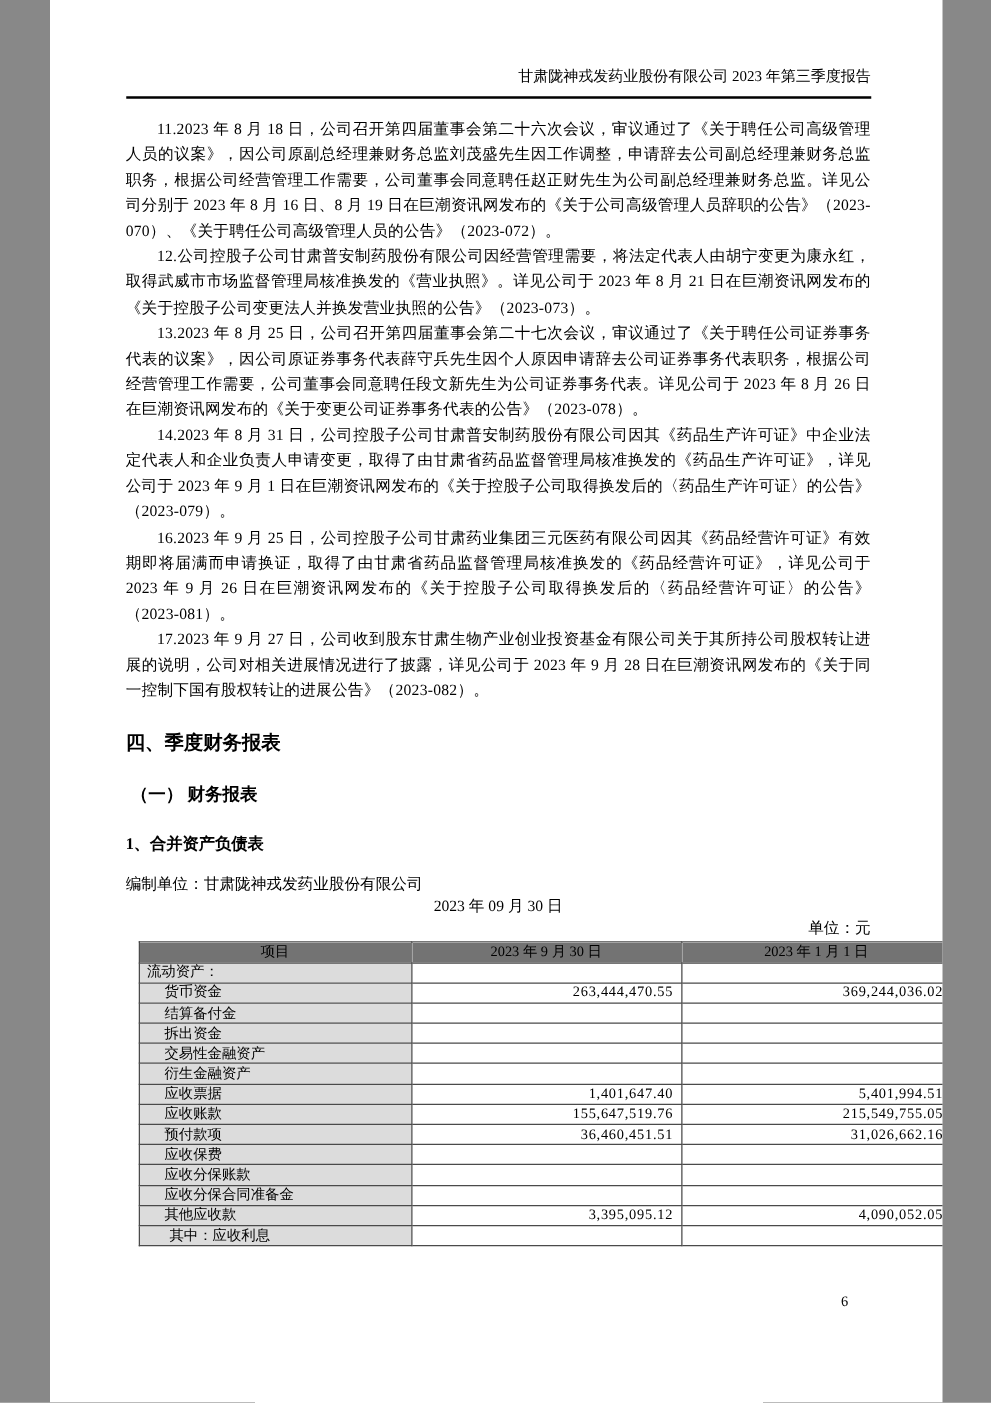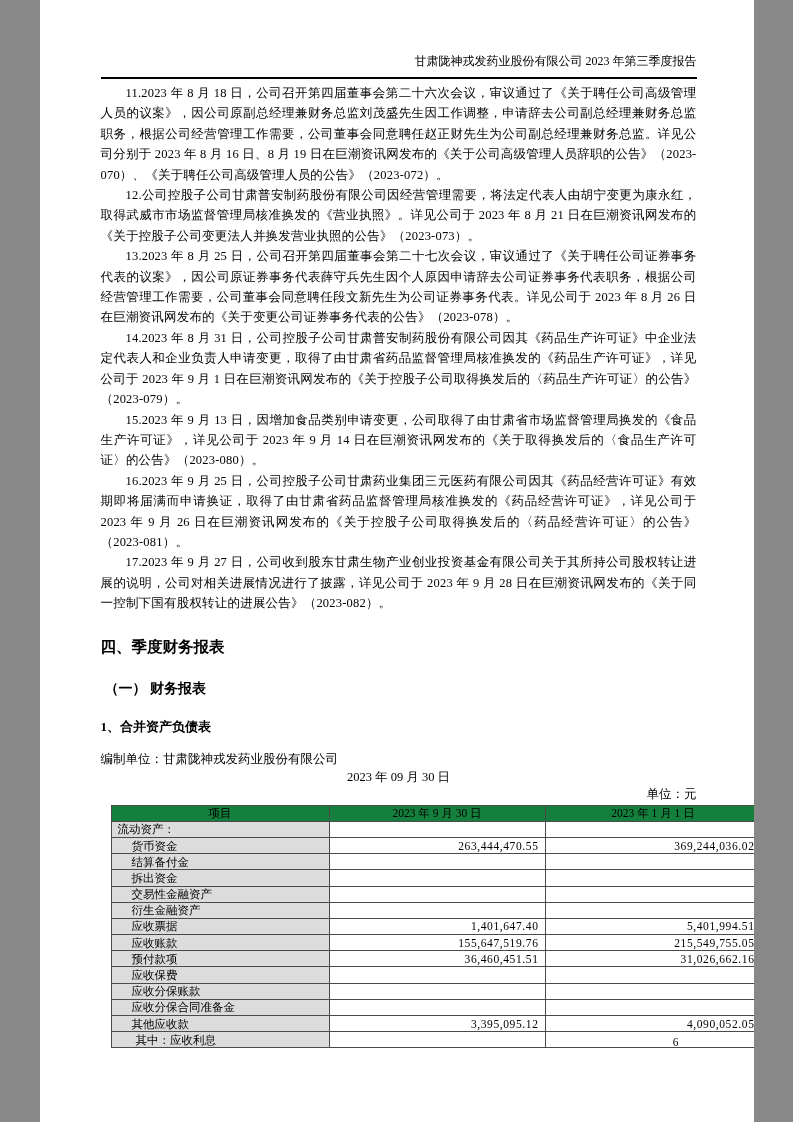--- a/index.html
+++ b/index.html
@@ -17,21 +17,21 @@
   .doc-header{
     text-align:right;
     font-size:12px;
     line-height:15px;
   }
   .header-rule{
     border:none;
     border-top:2px solid #000;
     margin:8px 0 0 0;
   }
-  .body-text{margin-top:4px;font-family:Liberation Serif, serif;}
+  .body-text{margin-top:14px;font-family:Liberation Serif, serif;}
   .body-text p{
     margin:0;
     font-size:12.5px;
     line-height:20.4px;
     text-align:justify;
     text-indent:2em;
     letter-spacing:0.2px;
   }
   h1.sec{
     margin:24px 0 0 0;
@@ -80,21 +80,21 @@
   table.balance col.c3{width:216px;}
   table.balance th, table.balance td{
     border:1px solid #4a4a4a;
     height:15.2px;
     padding:0 6px;
     line-height:14px;
     overflow:hidden;
     white-space:nowrap;
   }
   table.balance th{
-    background:#15803d;
+    background:#737373;
     font-weight:normal;
     text-align:center;
   }
   td.item{
     background:#dcdcdc;
     text-align:left;
   }
   td.num{
     text-align:right;
     letter-spacing:0.6px;
@@ -115,21 +115,20 @@
 <div class="page">
 
   <div class="doc-header">甘肃陇神戎发药业股份有限公司 2023 年第三季度报告</div>
   <hr class="header-rule">
 
   <div class="body-text">
     <p>11.2023 年 8 月 18 日，公司召开第四届董事会第二十六次会议，审议通过了《关于聘任公司高级管理人员的议案》，因公司原副总经理兼财务总监刘茂盛先生因工作调整，申请辞去公司副总经理兼财务总监职务，根据公司经营管理工作需要，公司董事会同意聘任赵正财先生为公司副总经理兼财务总监。详见公司分别于 2023 年 8 月 16 日、8 月 19 日在巨潮资讯网发布的《关于公司高级管理人员辞职的公告》（2023-070）、《关于聘任公司高级管理人员的公告》（2023-072）。</p>
     <p>12.公司控股子公司甘肃普安制药股份有限公司因经营管理需要，将法定代表人由胡宁变更为康永红，取得武威市市场监督管理局核准换发的《营业执照》。详见公司于 2023 年 8 月 21 日在巨潮资讯网发布的《关于控股子公司变更法人并换发营业执照的公告》（2023-073）。</p>
     <p>13.2023 年 8 月 25 日，公司召开第四届董事会第二十七次会议，审议通过了《关于聘任公司证券事务代表的议案》，因公司原证券事务代表薛守兵先生因个人原因申请辞去公司证券事务代表职务，根据公司经营管理工作需要，公司董事会同意聘任段文新先生为公司证券事务代表。详见公司于 2023 年 8 月 26 日在巨潮资讯网发布的《关于变更公司证券事务代表的公告》（2023-078）。</p>
     <p>14.2023 年 8 月 31 日，公司控股子公司甘肃普安制药股份有限公司因其《药品生产许可证》中企业法定代表人和企业负责人申请变更，取得了由甘肃省药品监督管理局核准换发的《药品生产许可证》，详见公司于 2023 年 9 月 1 日在巨潮资讯网发布的《关于控股子公司取得换发后的〈药品生产许可证〉的公告》（2023-079）。</p>
-    <p>15.2023 年 9 月 13 日，因增加食品类别申请变更，公司取得了由甘肃省市场监督管理局换发的《食品生产许可证》，详见公司于 2023 年 9 月 14 日在巨潮资讯网发布的《关于取得换发后的〈食品生产许可证〉的公告》（2023-080）。</p>
     <p>16.2023 年 9 月 25 日，公司控股子公司甘肃药业集团三元医药有限公司因其《药品经营许可证》有效期即将届满而申请换证，取得了由甘肃省药品监督管理局核准换发的《药品经营许可证》，详见公司于 2023 年 9 月 26 日在巨潮资讯网发布的《关于控股子公司取得换发后的〈药品经营许可证〉的公告》（2023-081）。</p>
     <p>17.2023 年 9 月 27 日，公司收到股东甘肃生物产业创业投资基金有限公司关于其所持公司股权转让进展的说明，公司对相关进展情况进行了披露，详见公司于 2023 年 9 月 28 日在巨潮资讯网发布的《关于同一控制下国有股权转让的进展公告》（2023-082）。</p>
   </div>
 
   <h1 class="sec">四、季度财务报表</h1>
   <h2 class="sec">（一） 财务报表</h2>
   <h3 class="sec">1、合并资产负债表</h3>
 
   <div class="prepared">编制单位：甘肃陇神戎发药业股份有限公司</div>
   <div class="stmt-date">2023 年 09 月 30 日</div>

